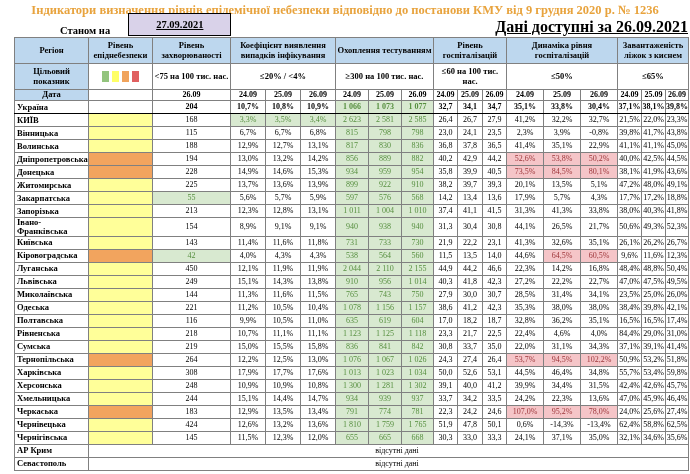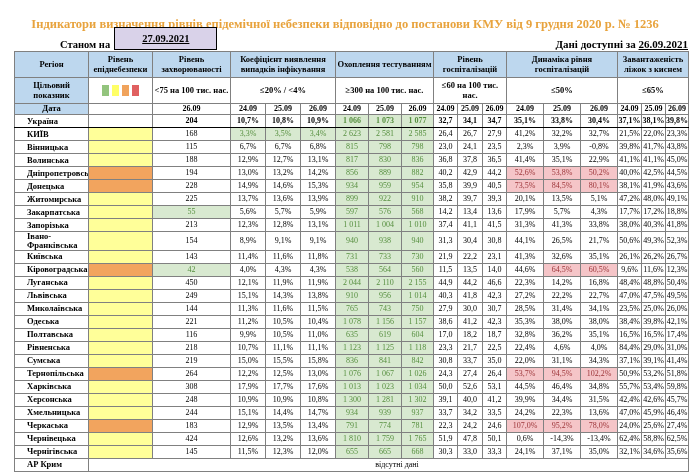--- a/index.html
+++ b/index.html
@@ -1,43 +1,43 @@
 <!DOCTYPE html>
 <html><head>
 <meta charset="utf-8">
 <style>
   html,body { margin:0; padding:0; background:#fff; }
   body { width:690px; height:474px; font-family:"Liberation Serif", serif; color:#000; overflow:hidden; }
 
-  .title { text-align:center; font-weight:bold; font-size:12.5px; color:#E8A33D; padding-top:17px; letter-spacing:0; }
+  .title { text-align:center; font-weight:bold; font-size:12.5px; color:#E8A33D; padding-top:3px; letter-spacing:0; }
 
   .meta { display:flex; justify-content:space-between; align-items:flex-end; margin:2px 2px 1px 14px; height:16px; }
-  .meta-left { display:flex; align-items:flex-end; padding-left:46px; gap:4px;text-align:center; }
+  .meta-left { display:flex; align-items:flex-end; padding-left:46px; gap:18px;text-align:center; }
   .meta-label { font-weight:bold; font-size:10.5px; }
   .datebox { background:#D9D2E9; border:1.5px solid #000; font-weight:bold; font-size:10.5px;
              padding:4px 27px; text-decoration:underline; line-height:13px; }
-  .meta-right { font-weight:bold; font-size:11px; }
+  .meta-right { font-weight:bold; font-size:16px;text-decoration:underline; }
   .meta-right .udate { text-decoration:underline; }
 
   table { border-collapse:collapse; table-layout:fixed; width:674px; margin-left:14px;
           border:1.5px solid #000; }
   td { border:1px solid #808080; font-size:8px; text-align:center; vertical-align:middle;
        padding:0; line-height:1.25; overflow:hidden; white-space:nowrap; }
   thead { border-bottom:1.5px solid #000; }
   thead tr:nth-child(1) { height:26px; }
   thead tr:nth-child(2) { height:26px;margin-left:16px; }
   thead tr:nth-child(3) { height:11px; }
   tbody tr { height:13px; }
 
   .hblue { background:#BDD7EE; font-weight:bold; font-size:8.5px; white-space:normal; line-height:1.1; }
   .target { font-weight:bold; font-size:8.5px; white-space:normal; line-height:1.1; }
   .dateh { font-weight:bold; font-size:8px; }
   .gs { border-left:1.5px solid #000; }
 
-  .rname { text-align:left; font-weight:bold; font-size:8.5px; padding-left:12px;
+  .rname { text-align:left; font-weight:bold; font-size:8.5px; padding-left:2px;
            white-space:normal; line-height:1.05; }
   tr.ukr td { font-weight:bold; border-bottom:1.5px solid #000; }
   tr.nd-first td { border-top:1.5px solid #000; }
   .nodata { font-size:8px;padding-left:17px; }
 
   .good { background:#D8E9D0; color:#568F3F; }
   .bad  { background:#F5C5C8; color:#9C3438; }
   .epi-yellow { background:#FFFF99; }
   .epi-orange { background:#F2A45E; }
 
@@ -641,14 +641,18 @@
         <td>37,1%</td>
         <td>35,0%</td>
         <td class="gs">32,1%</td>
         <td>34,6%</td>
         <td>35,6%</td>
       </tr>
       <tr class="nd-first">
         <td class="rname">АР Крим</td>
         <td class="nodata gs" colspan="17">відсутні дані</td>
       </tr>
+      <tr>
+        <td class="rname">Севастополь</td>
+        <td class="nodata gs" colspan="17">відсутні дані</td>
+      </tr>
     </tbody>
 </table>
 
 </body></html>

